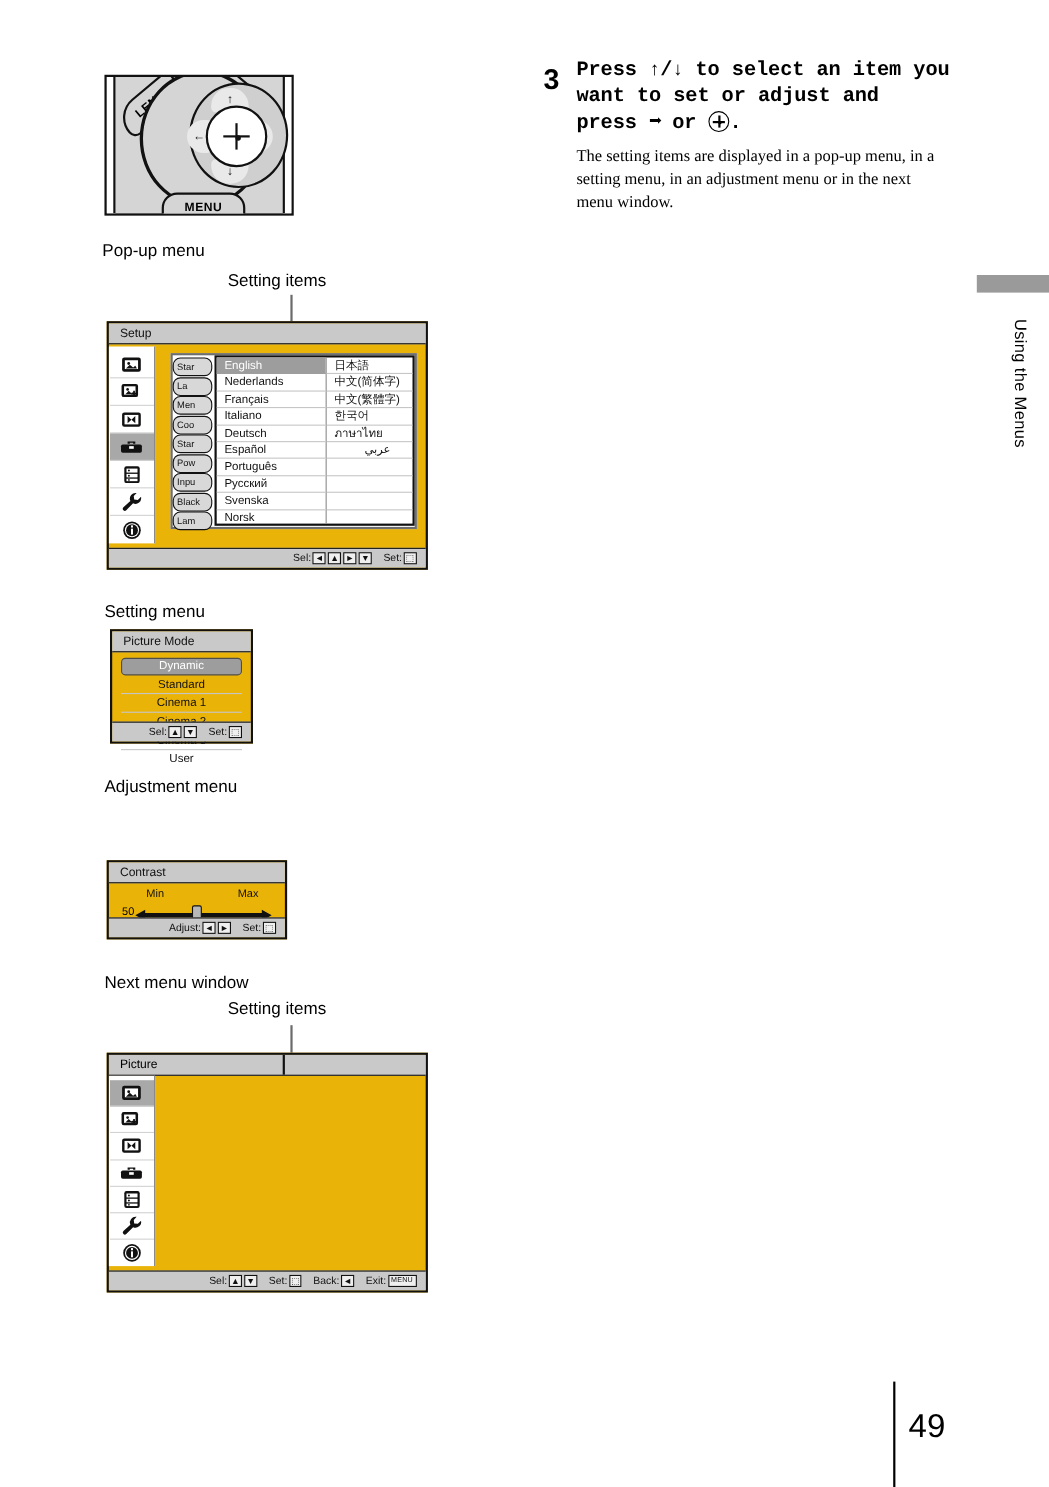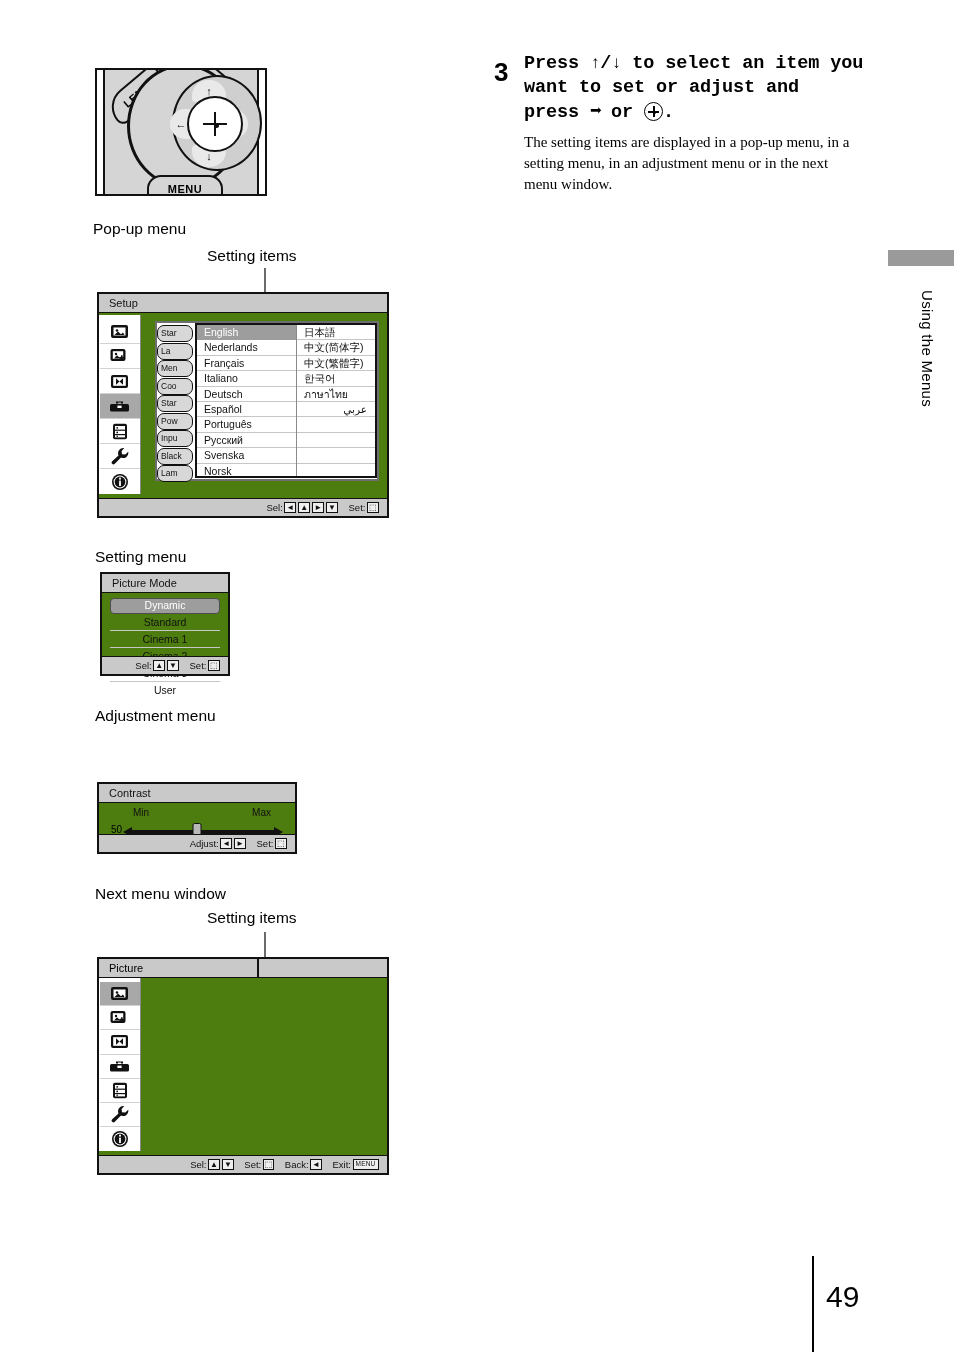--- a/index.html
+++ b/index.html
@@ -129,21 +129,21 @@
     border-radius:8px 22px 8px 22px; transform:rotate(40deg);
   }
   #btn-menu {
     left:50px; bottom:-9px; width:76px; height:28px;
     border-radius:14px 14px 4px 4px;
     align-items:flex-start; padding-top:6px;
   }
 
   
   .osd {
-    position:absolute; background:#4d7c0f; border:2.5px solid #111;
+    position:absolute; background:#eab308; border:2.5px solid #111;
     font-family:"Liberation Sans", sans-serif;
   }
   .osd-title {
     background:#c9c9c9; border-bottom:1.5px solid #111;
     font-size:11px; padding:3px 0 3px 10px; color:#111;
   }
   .osd-foot {
     background:#c9c9c9; border-top:1.5px solid #111;
     font-size:9.5px; padding:3px 8px; text-align:right; color:#111;
     display:flex; justify-content:flex-end; align-items:center; gap:10px;
@@ -193,37 +193,37 @@
   }
   #lang-col-left { width:100px; border-right:1.5px solid #8a8a8a; }
   #lang-col-right { flex:1; }
   .lang-row {
     height:15.4px; font-size:10.5px; line-height:15px;
     padding-left:7px; border-bottom:1px solid #c6c6c6;
     white-space:nowrap; color:#111;
   }
   .lang-row.sel { background:#9d9d9d; color:#fff; border-bottom:1px solid #9d9d9d;}
   .lang-row.blank { color:transparent; }
-  .lang-row.rtl { text-align:right; padding-right:8px; direction:rtl; }
+  .lang-row.rtl { text-align:right; padding-right:20px; direction:rtl; }
 
   
   #setting-menu { left:100px; top:572px; width:130px; height:104px; }
   #setting-list { padding:5px 8px 2px 8px; }
   .set-row {
     height:17px; font-size:10.5px; line-height:17px; text-align:center;
     border-bottom:1px solid #c6c6c6; color:#111;
   }
   .set-row.sel {
     background:#9d9d9d; color:#fff; border:1.5px solid #4d4d4d;
     border-radius:4px; height:16px; line-height:13px;
   }
   .set-row:last-child { border-bottom:none; }
 
   
-  #adjust-menu { left:97px; top:782px; width:200px; height:72px; }
+  #adjust-menu { left:97px; top:782px; width:164px; height:72px; }
   #adjust-body { position:absolute; left:0; right:0; top:19px; bottom:18px; }
   .adj-minmax {
     position:absolute; top:4px; left:0; right:0; font-size:10px; color:#111;
   }
   #adj-min { position:absolute; left:34px; }
   #adj-max { position:absolute; right:24px; }
   #adj-value { position:absolute; left:12px; top:21px; font-size:10px; }
   #adj-track {
     position:absolute; left:32px; right:20px; top:27px; height:4px; background:#111;
   }

